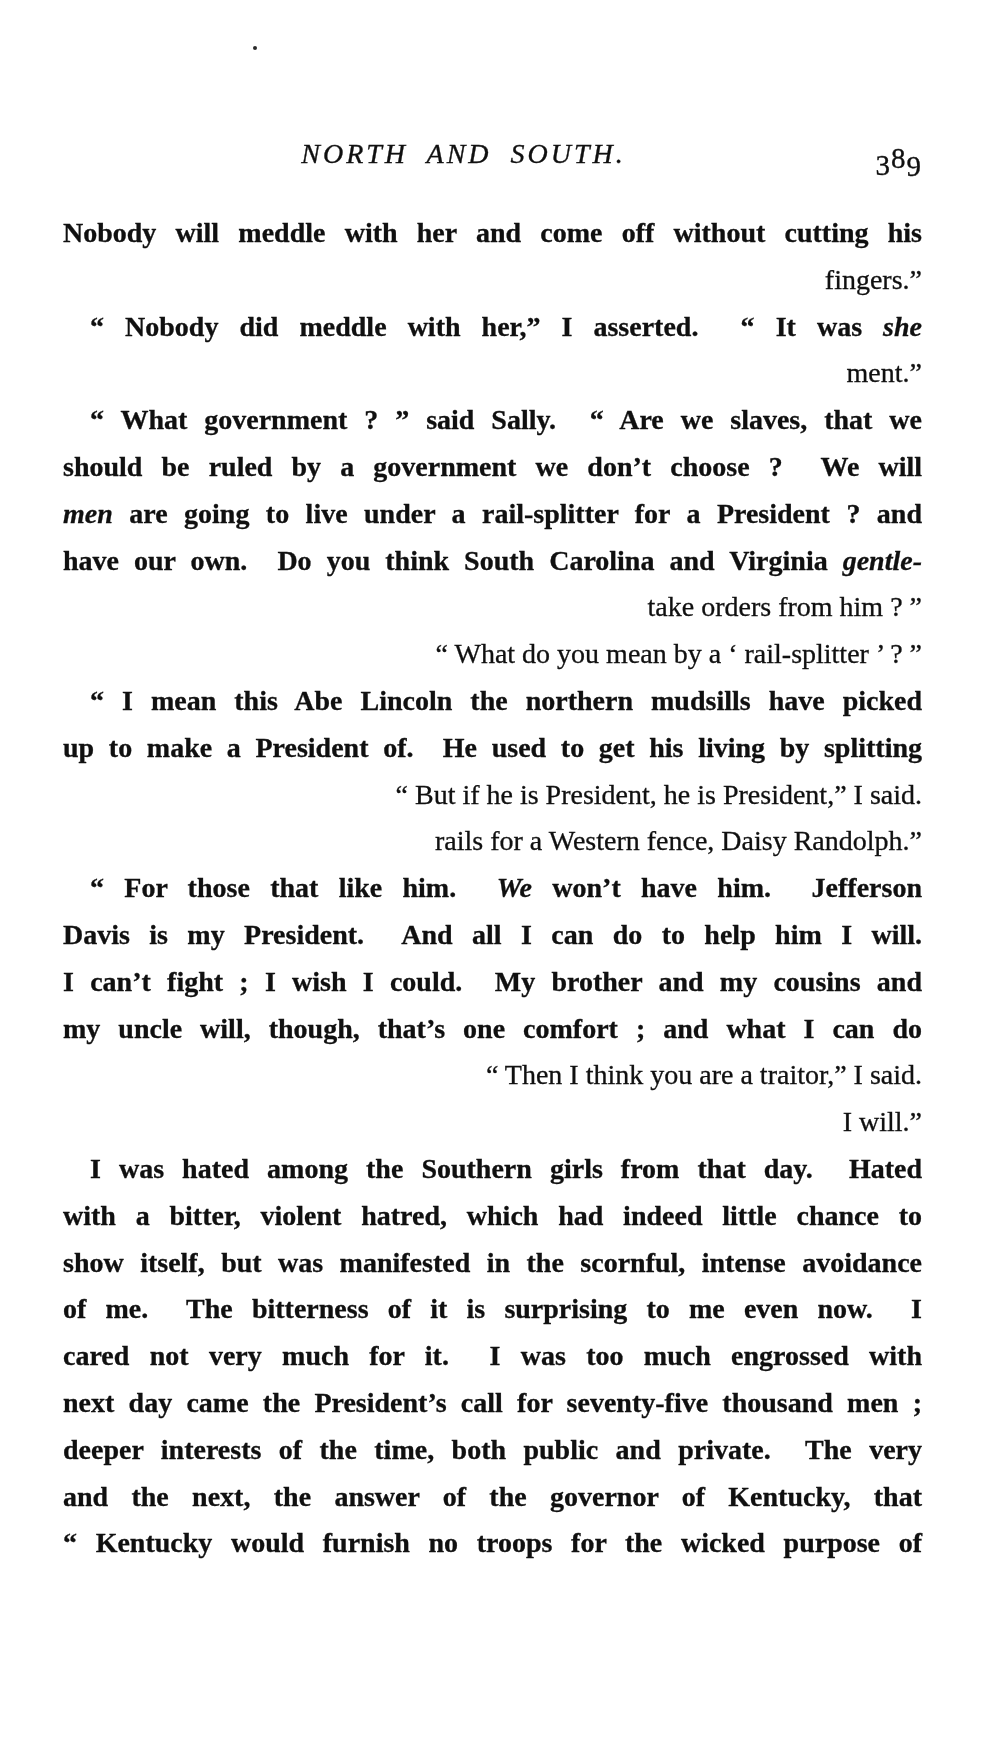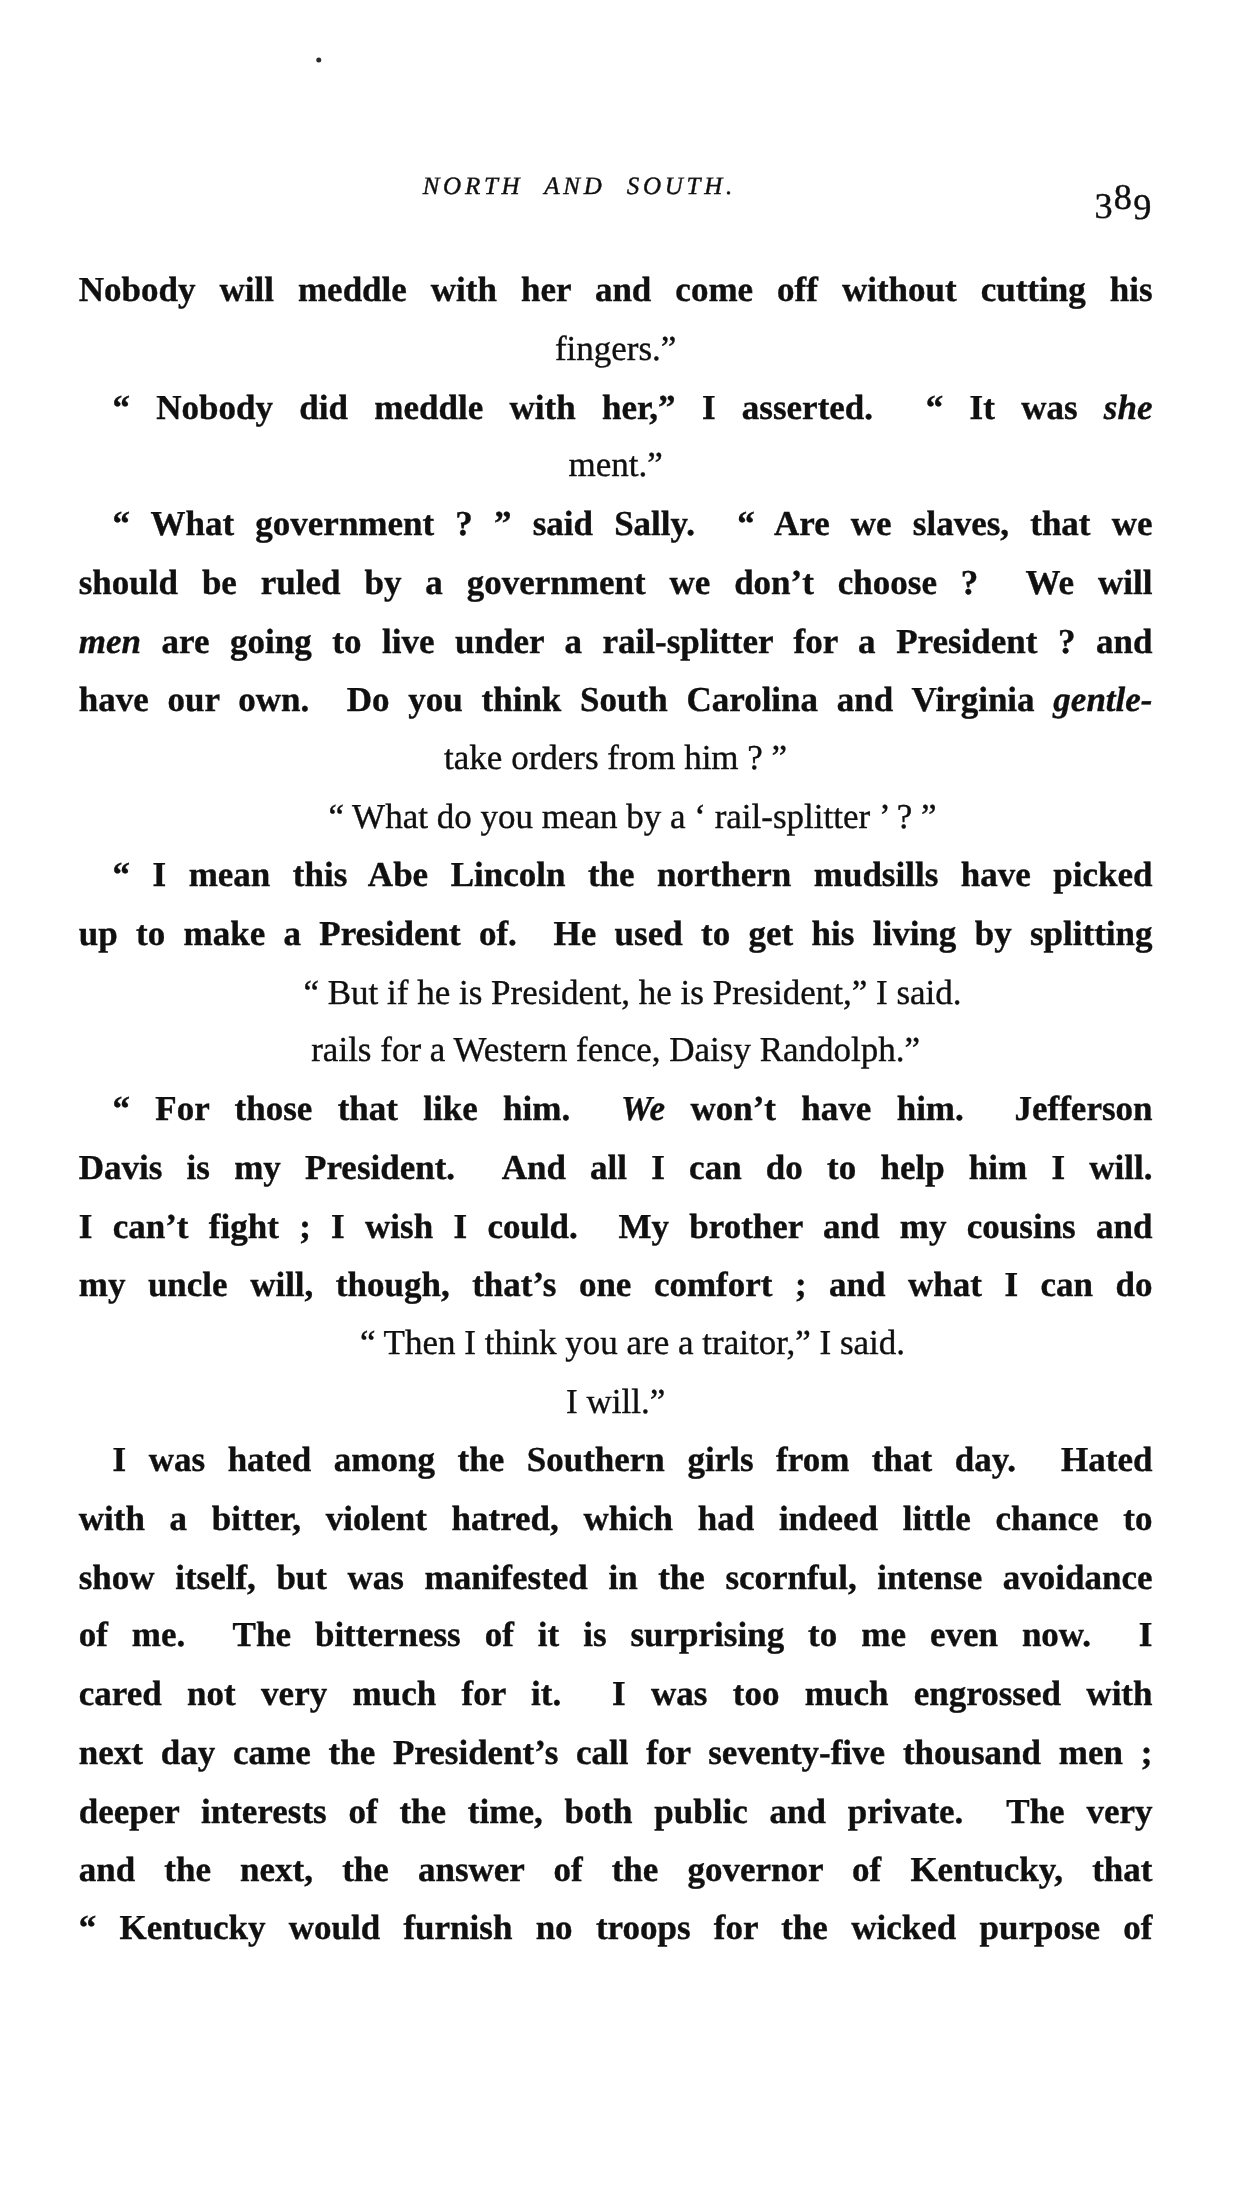--- a/index.html
+++ b/index.html
@@ -33,21 +33,21 @@
     width: 859px;
     height: 44px;
   }
   .running-title {
     position: absolute;
     left: 0;
     right: 58px;
     top: 0;
     text-align: center;
     font-style: italic;
-    font-size: 20px;
+    font-size: 28px;
     letter-spacing: 3px;
     word-spacing: 9px;
     -webkit-text-stroke: 0.35px #101010;
     white-space: nowrap;
   }
   .page-number {
     position: absolute;
     right: 0;
     top: 9px;
     font-size: 29px;
@@ -64,21 +64,21 @@
     position: absolute;
     left: 63px;
     top: 210px;
     width: 859px;
     font-size: 28px;
     -webkit-text-stroke: 0.3px #101010;
   }
   .line {
     height: 46.8px;
     line-height: 46.8px;
-    text-align: center;
+    text-align: right;
     overflow: visible;
   }
   .line.j {
     text-align: justify;
     text-align-last: justify;
     font-weight: bold;
   }
   .line.ind {
     padding-left: 27px;
   }

